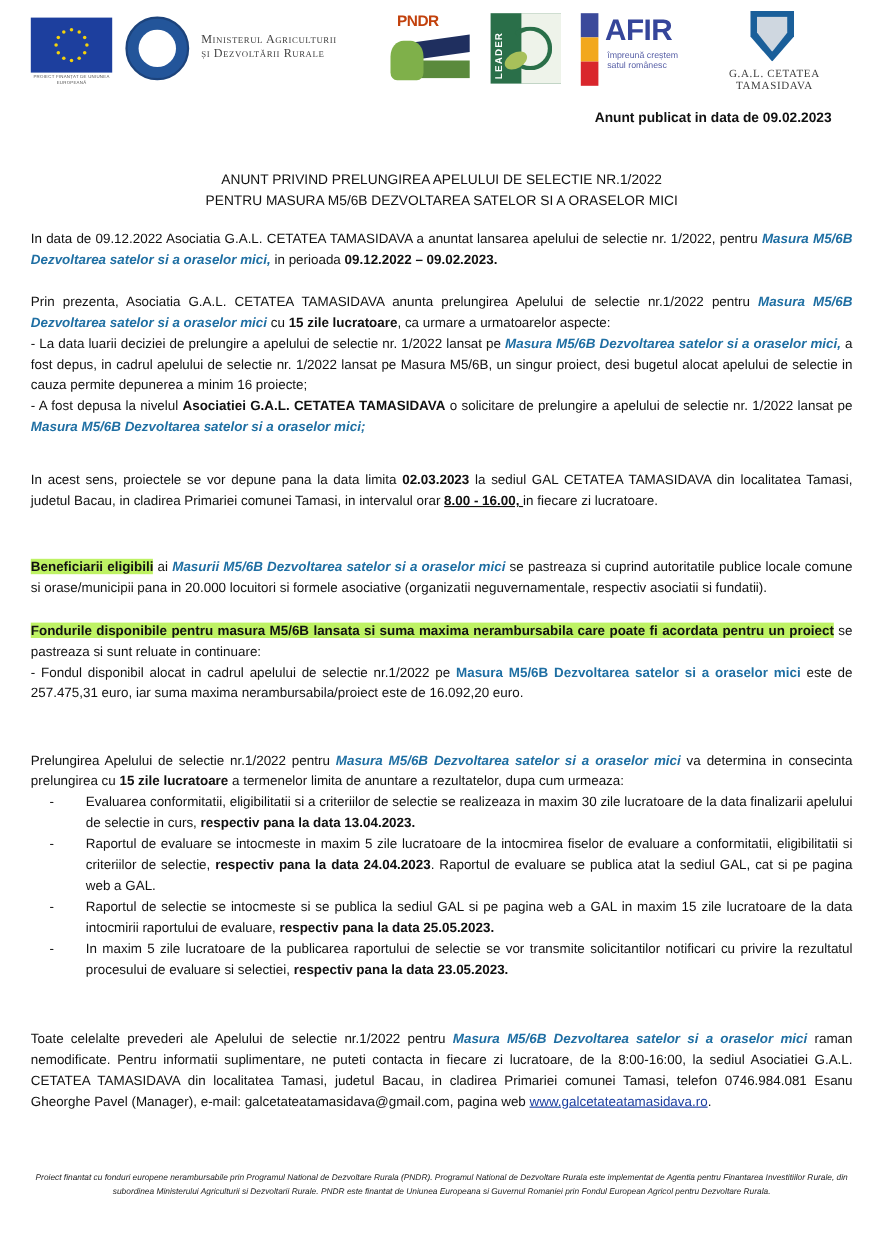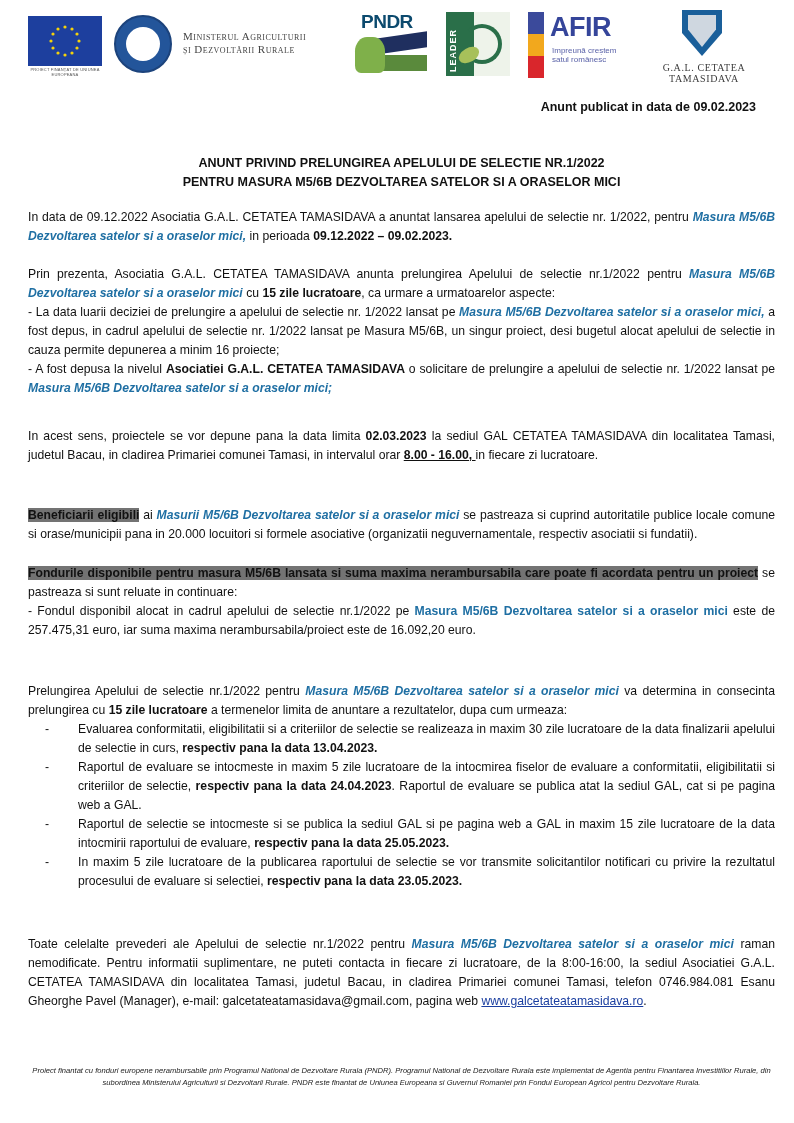--- a/index.html
+++ b/index.html
@@ -12,21 +12,21 @@
     
     .eu-flag { left: 28px; top: 16px; width: 74px; height: 50px; background: #1d3f9e; }
     .eu-stars { position: absolute; left: 0; top: 0; width: 74px; height: 50px; }
     .eu-caption { position: absolute; left: 28px; top: 67px; width: 74px; font-size: 4px; color: #555; text-align: center; line-height: 5px; letter-spacing: 0.2px; }
     
     .gov-seal { left: 114px; top: 15px; width: 58px; height: 58px; border-radius: 50%; background: #23559a; border: 2px solid #1c437c; box-sizing: border-box; }
     .gov-seal-inner { position: absolute; left: 10px; top: 10px; width: 34px; height: 34px; border-radius: 50%; background: #fff; }
     .ministry-text { left: 183px; top: 30px; font-family: "Liberation Serif", serif; font-size: 11px; color: #444; line-height: 13px; letter-spacing: 0.5px; font-variant: small-caps; }
     
     .pndr { left: 355px; top: 11px; width: 72px; height: 66px; }
-    .pndr-text { position: absolute; left: 6px; top: 0; font-weight: bold; font-size: 19px; color: #0c4a6e; letter-spacing: -0.5px; }
+    .pndr-text { position: absolute; left: 6px; top: 0; font-weight: bold; font-size: 14px; color: #c2410c; letter-spacing: -0.5px; }
     .pndr-band { position: absolute; left: 20px; top: 24px; width: 52px; height: 16px; background: #1f2f5f; transform: skewY(-8deg); }
     .pndr-tree { position: absolute; left: 0; top: 26px; width: 30px; height: 36px; background: #7fb04a; border-radius: 40% 40% 20% 20%; }
     .pndr-base { position: absolute; left: 20px; top: 44px; width: 52px; height: 16px; background: #5a8a3c; }
     
     .leader { left: 446px; top: 12px; width: 64px; height: 64px; background: #2a6f49; }
     .leader-right { position: absolute; left: 28px; top: 0; width: 36px; height: 64px; background: #eef3ea; }
     .leader-text { position: absolute; left: 2px; top: 60px; font-size: 9px; color: #fff; font-weight: bold; transform: rotate(-90deg); transform-origin: left top; letter-spacing: 1px; }
     .leader-arc { position: absolute; left: 16px; top: 12px; width: 40px; height: 40px; border: 4px solid #2a6f49; border-radius: 50%; border-left-color: transparent; box-sizing: border-box; }
     .leader-seed { position: absolute; left: 12px; top: 36px; width: 22px; height: 14px; background: #a7c05a; border-radius: 50%; transform: rotate(-30deg); }
     
@@ -38,26 +38,26 @@
     .afir-title { position: absolute; left: 22px; top: 2px; font-weight: bold; font-size: 27px; color: #35459a; letter-spacing: -0.5px; }
     .afir-tagline { position: absolute; left: 24px; top: 36px; font-size: 8px; color: #5a62a8; line-height: 9px; }
     
     .gal { left: 636px; top: 10px; width: 136px; height: 68px; }
     .gal-shield { position: absolute; left: 46px; top: 0; width: 40px; height: 46px; background: #1a5f9a; clip-path: polygon(0 0, 100% 0, 100% 50%, 50% 100%, 0 50%); }
     .gal-shield-inner { position: absolute; left: 52px; top: 5px; width: 28px; height: 32px; background: #cfd7e0; clip-path: polygon(0 0, 100% 0, 100% 45%, 50% 100%, 0 45%); }
     .gal-name { position: absolute; left: 0; top: 52px; width: 136px; text-align: center; font-family: "Liberation Serif", serif; font-size: 10px; color: #3c3c3c; letter-spacing: 0.6px; }
 
     .doc { position: absolute; left: 28px; top: 0; width: 747px; font-family: "Liberation Sans Narrow", "Liberation Sans", sans-serif; font-size: 12.2px; line-height: 19px; }
     .annex { position: absolute; right: 19px; top: 98px; text-align: right; font-weight: bold; font-size: 12.5px; line-height: 19px; }
-    .title { position: absolute; left: 0; top: 154px; width: 747px; text-align: center; font-weight: bold; font-size: 12.5px; line-height: 19px; }
+    .title { position: absolute; left: 0; top: 154px; width: 747px; text-align: center; font-weight: normal; font-size: 12.5px; line-height: 19px; }
     .para { position: absolute; left: 0; width: 747px; text-align: justify; }
     .blue { color: #1f6fa3; font-weight: bold; font-style: italic; }
     .blue-upright { color: #1f6fa3; font-weight: bold; }
     .b { font-weight: bold; }
-    .hl { background: #737373; margin-top: 20px; }
+    .hl { background: #bef264; margin-top: 20px; }
     .u { text-decoration: underline; font-weight: bold; }
     .link { color: #1a3ea0; text-decoration: underline; }
     ul.dash { list-style: none; margin: 0; padding: 0; }
     ul.dash li { position: relative; padding-left: 50px; text-align: justify; }
     ul.dash li .dashmark { position: absolute; left: 17px; top: 0; }
     .footer { position: absolute; left: 28px; top: 1065px; width: 747px; text-align: center; font-style: italic; font-size: 7.6px; line-height: 12px; color: #222; }
   </style>
 </head>
 <body>
 

